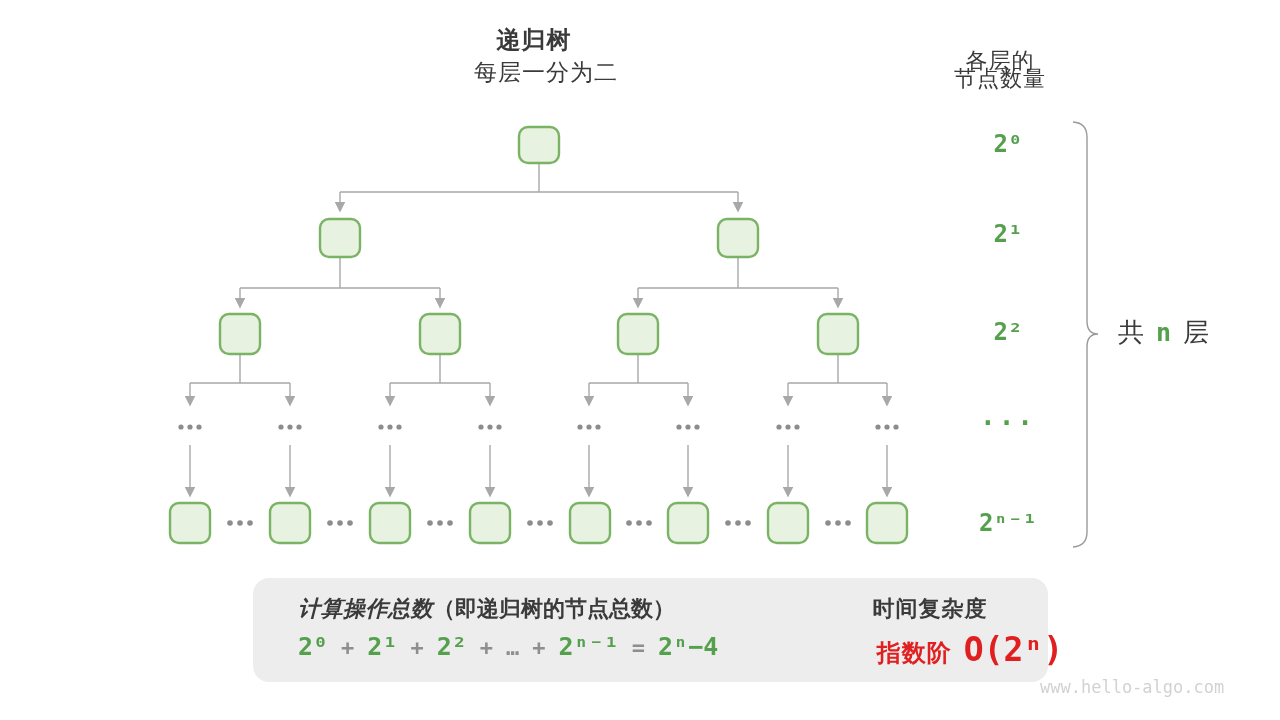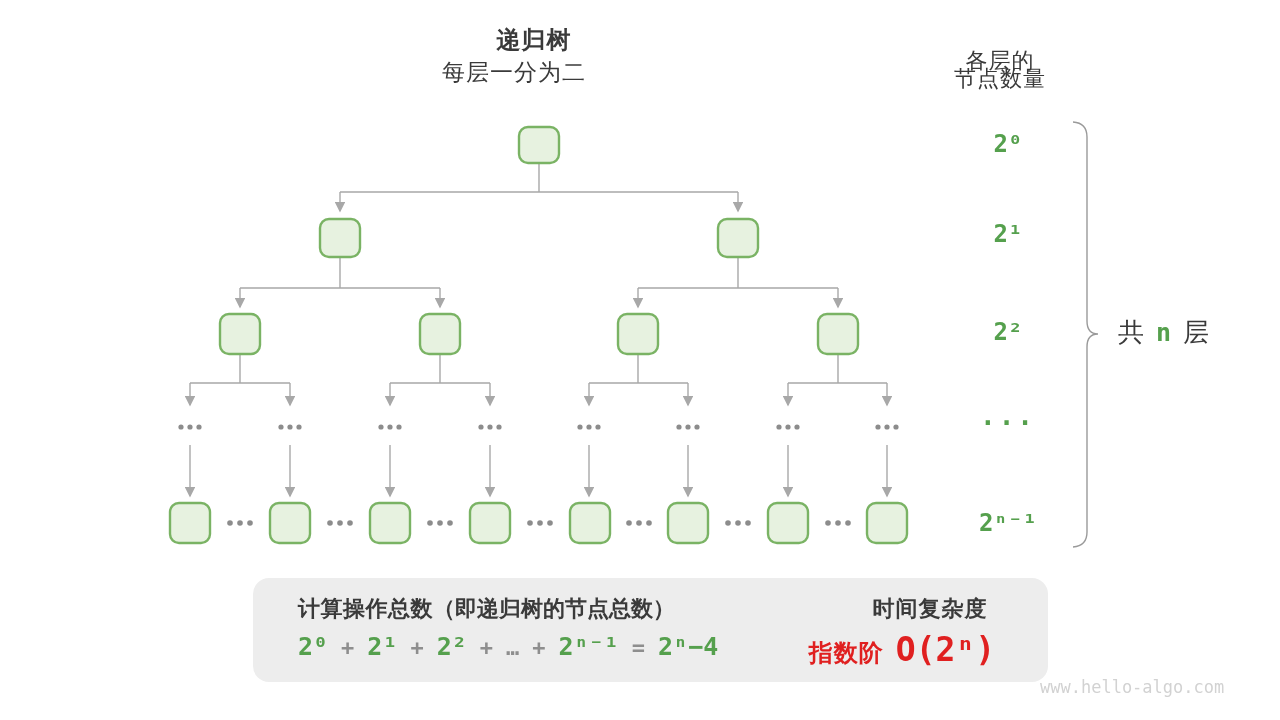--- a/index.html
+++ b/index.html
@@ -3,21 +3,21 @@
 <meta charset="utf-8">
 <style>
   * { margin: 0; padding: 0; box-sizing: border-box; }
   html, body { width: 1280px; height: 720px; background: #ffffff; overflow: hidden; }
   body { font-family: "Liberation Sans", "DejaVu Sans", sans-serif; color: #3a3a3a; position: relative; }
   .abs { position: absolute; }
   .center-text { text-align: center; }
 
   
   .diagram-title { left: 384px; top: 24px; width: 300px; font-size: 24px; font-weight: bold; letter-spacing: 1px; }
-  .diagram-subtitle { left: 364px; top: 57px; width: 300px; font-size: 23px; letter-spacing: 1px; }
+  .diagram-subtitle { left: 396px; top: 57px; width: 300px; font-size: 23px; letter-spacing: 1px; }
   .right-header-1 { left: 925px; top: 26px; width: 150px; font-size: 22px; letter-spacing: 1px; margin-top: 20px; }
   .right-header-2 { left: 925px; top: 64px; width: 150px; font-size: 22px; letter-spacing: 1px; }
 
   
   svg.layer { position: absolute; left: 0; top: 0; }
 
   
   .level-label { left: 970px; width: 76px; text-align: center;
     font-family: "DejaVu Sans Mono", monospace; font-weight: bold;
     font-size: 24px; color: #55a04d; }
@@ -26,30 +26,30 @@
   
   .brace-label { left: 1118px; top: 315px; width: 110px; font-size: 26px;
     display: flex; align-items: center; gap: 12px; color: #3a3a3a; }
   .brace-label .n-green { font-family: "DejaVu Sans Mono", monospace;
     font-weight: bold; color: #55a04d; font-size: 25px; }
 
   
   .summary-box { left: 253px; top: 578px; width: 795px; height: 104px;
     background: #ededed; border-radius: 16px; }
   .summary-title { left: 298px; top: 594px; width: 420px; font-size: 22px; white-space: nowrap; }
-  .summary-title .bold-part { font-weight: bold; letter-spacing: 0.5px; }
+  .summary-title .bold-part { font-weight: bold; letter-spacing: 0.5px; font-style: italic; }
   .summary-title .paren-part { font-weight: bold; }
   .formula-row { left: 298px; top: 632px; display: flex; align-items: baseline; gap: 13px;
     font-family: "DejaVu Sans Mono", monospace; font-weight: bold; font-size: 25px; }
   .formula-row .term { color: #55a04d; }
   .formula-row .op { color: #8e8e8e; font-size: 22px; }
 
   
   .result-title { left: 845px; top: 594px; width: 170px; font-size: 22px; font-weight: bold; letter-spacing: 1px; }
-  .result-value { left: 804px; top: 630px; width: 196px; display: flex; justify-content: center;
+  .result-value { left: 872px; top: 630px; width: 196px; display: flex; justify-content: center;
     align-items: baseline; gap: 12px; color: #e02020; font-weight: bold; }
   .result-value .cjk { font-size: 24px; letter-spacing: 1px; }
   .result-value .mono { font-family: "DejaVu Sans Mono", monospace; font-size: 33px; }
 
   
   .watermark { left: 1040px; top: 677px; width: 220px; text-align: left;
     font-family: "DejaVu Sans Mono", monospace; font-size: 17px; color: #d2d2d2; }
 </style>
 </head>
 <body>

